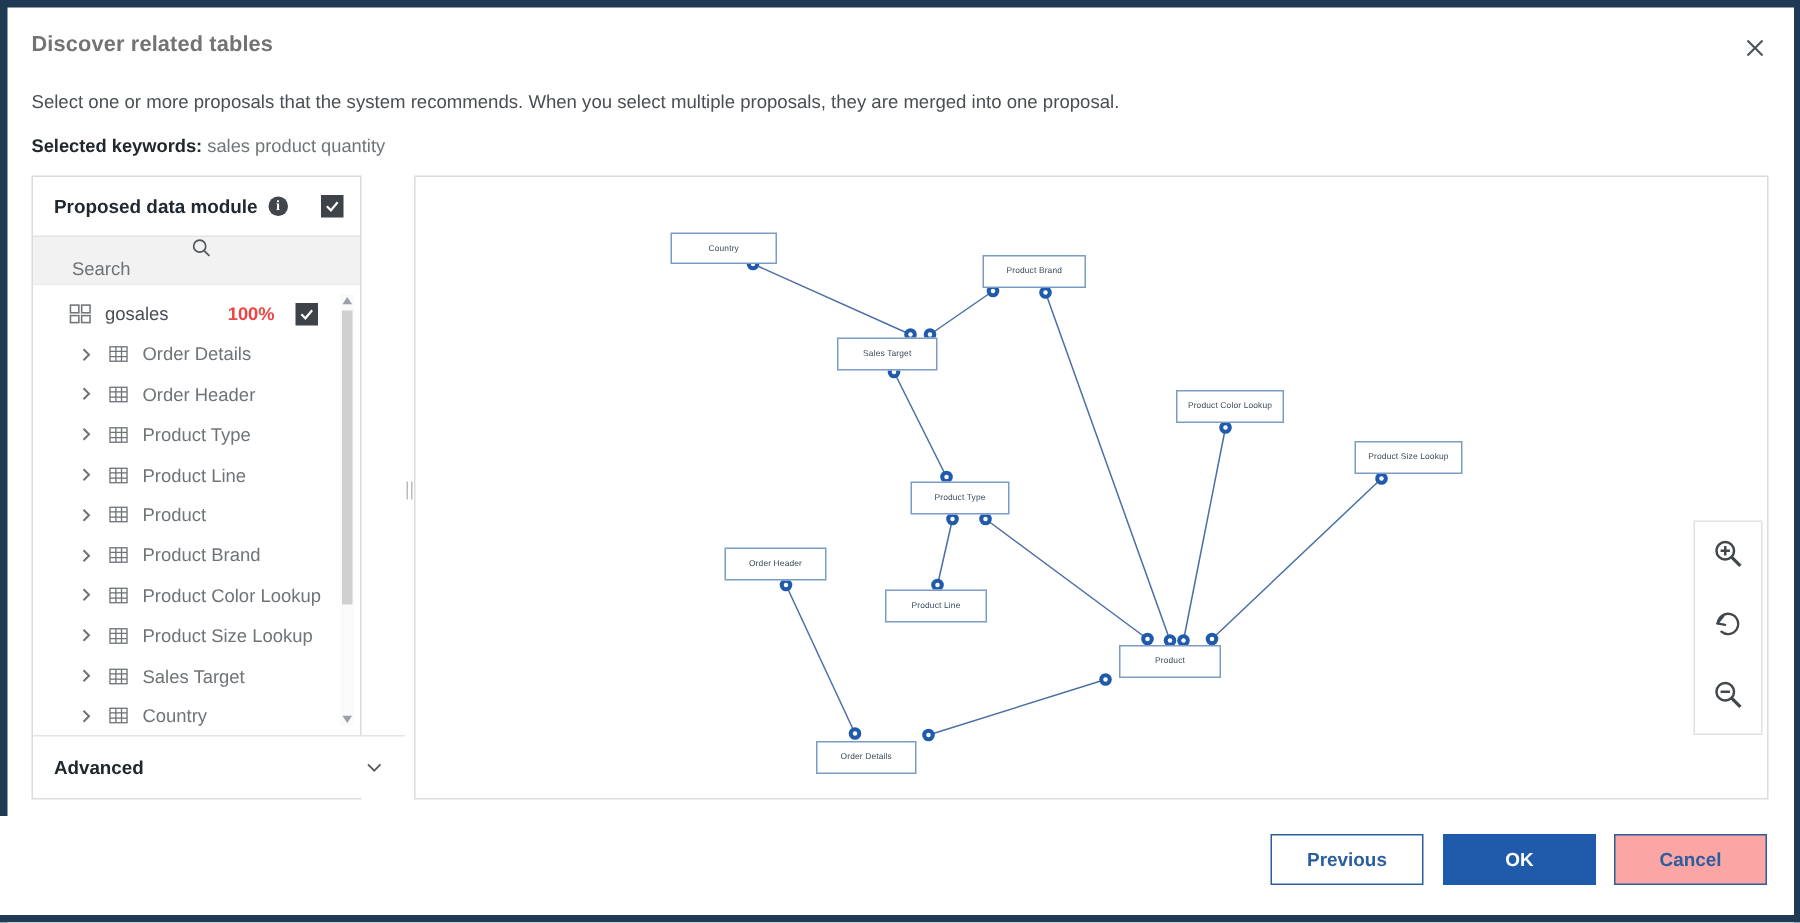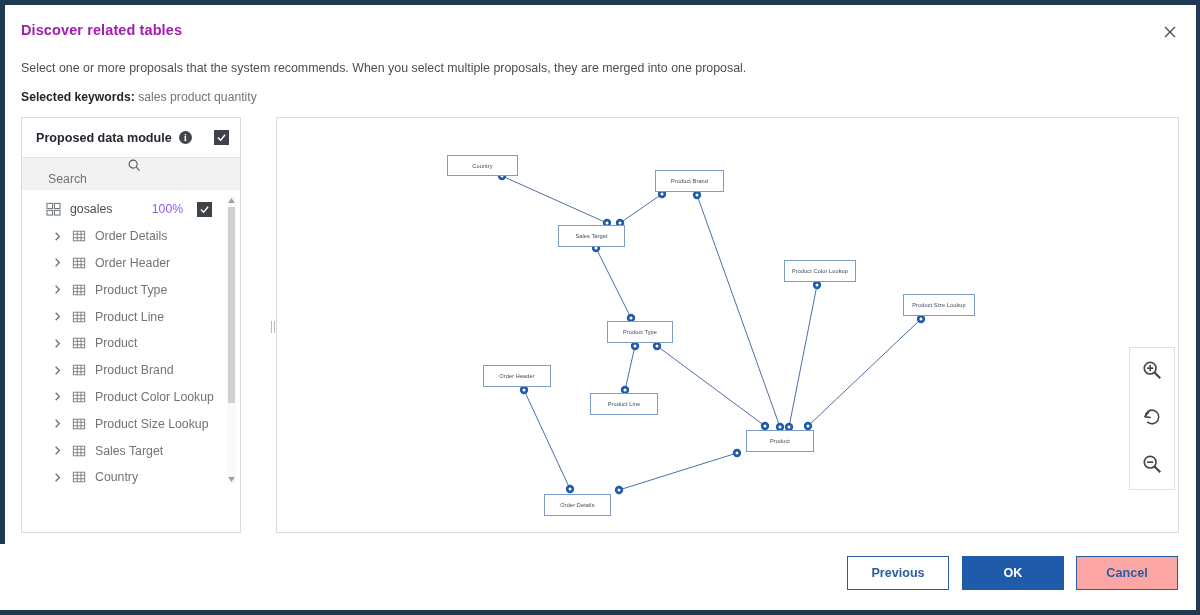--- a/index.html
+++ b/index.html
@@ -33,21 +33,21 @@
   }
   .right-strip {
     position: absolute; right: 0; top: 0;
     width: 4px; height: 615px;
     background: #1f3a52;
   }
 
   
   .dialog-title {
     position: absolute; left: 21px; top: 22px;
-    font-size: 14.5px; font-weight: bold; color: #a21caf;
+    font-size: 14.5px; font-weight: bold; color: #737373;
     letter-spacing: .1px;
   }
   .close-btn {
     position: absolute; right: 16px; top: 18px;
     width: 28px; height: 28px;
     display: flex; align-items: center; justify-content: center;
     cursor: pointer; color: #4d5358;
   }
   .close-btn svg { display: block; }
 
@@ -136,21 +136,21 @@
   .tree-row.root { padding-left: 24px; color: #4a4f55; }
   .tree-row.child { padding-left: 30px; }
   .chev {
     width: 11px; height: 11px; margin-right: 9px;
     color: #6f7479; flex: none;
   }
   .tbl-icon { width: 14px; height: 14px; margin-right: 9px; color: #6f7479; flex: none; }
   .mod-icon { width: 15px; height: 14px; margin-right: 9px; color: #6f7479; flex: none; }
   .pct {
     position: absolute; right: 47px;
-    font-size: 12.2px; font-weight: normal; color: #8b5cf6;
+    font-size: 12.2px; font-weight: bold; color: #ef4444;
   }
   .tree-row .cbx { position: absolute; right: 18px; top: 6px; }
 
   .vscroll-track {
     position: absolute; right: 4px; top: 6px;
     width: 9px; height: 288px;
     background: #fafafa;
     cursor: pointer;
   }
   .vscroll-arrow {
@@ -463,20 +463,28 @@
         </span>
         <span class="vscroll-thumb"></span>
         <span class="vscroll-arrow down">
           <svg width="7" height="5" viewBox="0 0 8 6" fill="currentColor">
               <polygon points="0,0 8,0 4,6"></polygon>
             </svg>
         </span>
       </div>
     </div>
 
+    <div class="lp-footer">
+      <span class="lp-footer-label">Advanced</span>
+      <span class="chev-down">
+        <svg width="13" height="13" viewBox="0 0 14 14" fill="none" stroke="currentColor" stroke-width="1.3">
+          <polyline points="2.5,5 7,9.5 11.5,5"></polyline>
+        </svg>
+      </span>
+    </div>
   </div>
 
   <div class="splitter">
       <i></i>
       <i></i>
     </div>
 
   <div class="canvas">
     <svg id="edge-layer" width="903" height="416">
         <line x1="225" y1="58" x2="330" y2="105" stroke="#4a6fa5" stroke-width="1"></line>

